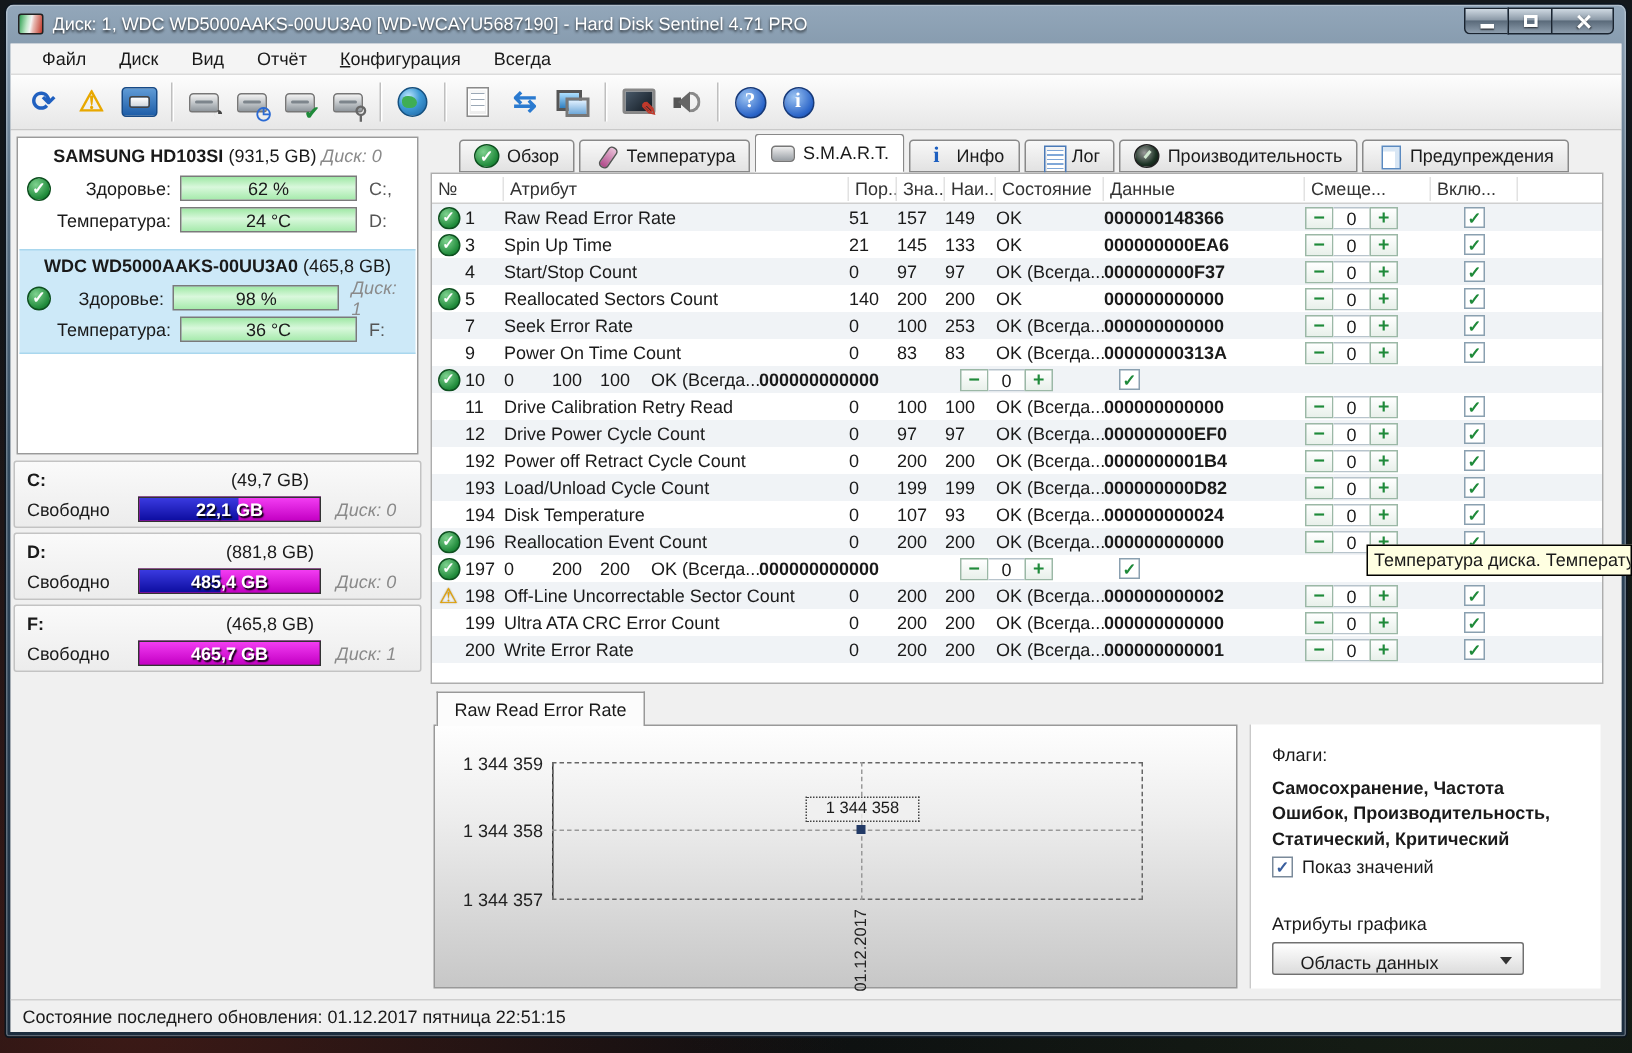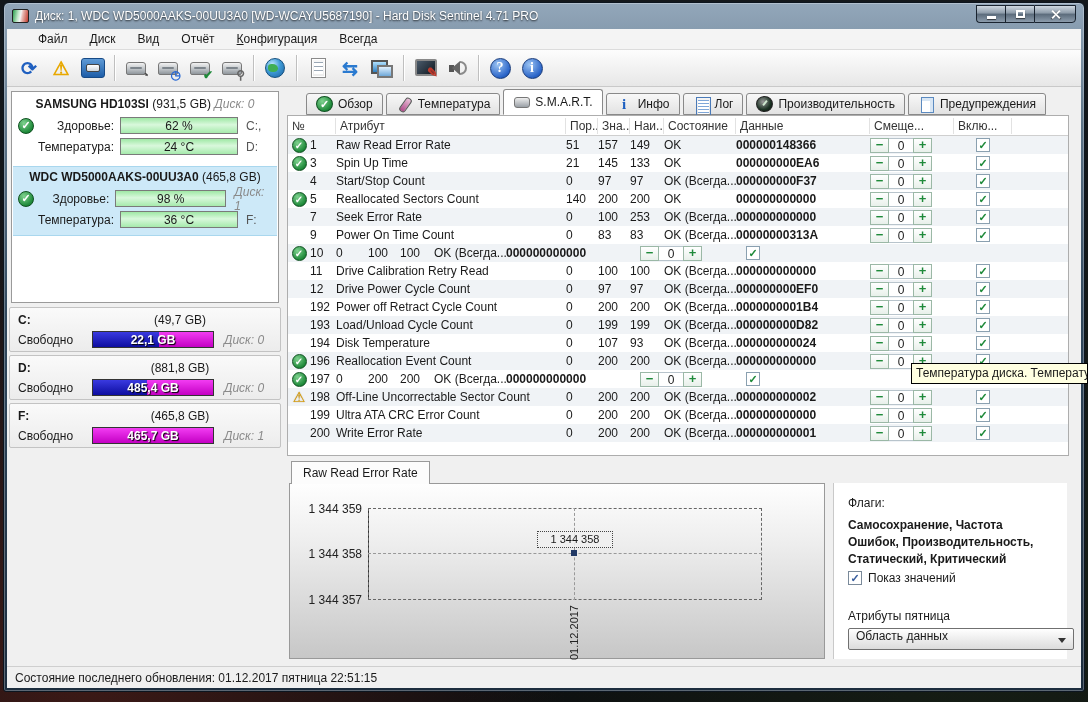--- a/index.html
+++ b/index.html
@@ -38,21 +38,21 @@
   .glyph-close { position:relative; width:11px; height:11px; }
   .glyph-close::before,.glyph-close::after { content:""; position:absolute; left:5px; top:0;
     width:2px; height:11px; background:#fff; box-shadow:0 1px 1px rgba(0,0,0,.5); }
   .glyph-close::before { transform:rotate(45deg); } .glyph-close::after { transform:rotate(-45deg); }
 
   .win-body { position:absolute; left:3px; right:3px; top:26px; bottom:3px;
     background:#f0f0f0; overflow:hidden; }
 
   
   .menubar { position:absolute; left:0; right:0; top:0; height:21px; background:#f4f4f4;
-    border-bottom:1px solid #dcdcdc; display:flex; align-items:center; padding-left:20px; }
+    border-bottom:1px solid #dcdcdc; display:flex; align-items:center; padding-left:10px; }
   .menu-item { padding:2px 11px; cursor:default; }
   .menu-item.cfg::first-letter { text-decoration:underline; }
 
   
   .toolbar { position:absolute; left:0; right:0; top:21px; height:37px;
     background:linear-gradient(180deg,#fdfdfd,#e7e7e7); border-bottom:1px solid #c9c9c9;
     display:flex; align-items:center; padding-left:6px; }
   .tb-sep { width:1px; height:26px; background:#bfbfbf; margin:0 5px;
     box-shadow:1px 0 0 #fff; }
   .tb-btn { width:30px; height:28px; display:flex; align-items:center; justify-content:center;
@@ -222,22 +222,22 @@
   
   .flags-panel { position:absolute; left:550px; top:396px; width:234px; height:176px;
     background:#fff; border-left:1px solid #c9c9c9; padding:13px 0 0 14px; }
   .fp-title { margin-bottom:7px; }
   .fp-flags { font-weight:bold; font-size:12px; line-height:1.4; width:206px; }
   .fp-check { display:flex; margin-top:4px; }
   .cbx-blue { width:14px; height:14px; background:#fff; border:1px solid #7a8a9a; margin-right:6px;
     display:flex; align-items:center; justify-content:center; }
   .cbx-blue::after { content:"✓"; color:#3a5f9e; font-size:11px; font-weight:bold; }
   .fp-attr-label { margin-top:24px; }
-  .fp-select { margin-top:5px; width:226px; height:22px; border:1px solid #707070; border-radius:2px;
-    background:linear-gradient(180deg,#fff,#dcdcdc); display:flex; align-items:flex-start; padding-left:7px;
+  .fp-select { margin-top:5px; width:168px; height:22px; border:1px solid #707070; border-radius:2px;
+    background:linear-gradient(180deg,#fff,#dcdcdc); display:flex; align-items:flex-end; padding-left:18px;
     position:relative; }
   .fp-select .arrow { position:absolute; right:7px; top:9px; width:0; height:0;
     border-left:4px solid transparent; border-right:4px solid transparent; border-top:5px solid #333; }
 
   
   .statusbar { position:absolute; left:0; right:0; bottom:0; height:22px; background:#f0f0f0;
     border-top:1px solid #cfcfcf; display:flex; align-items:center; padding-left:8px; }
 
   
   .tooltip { position:absolute; left:911px; top:363px; width:177px; height:21px; z-index:50;
@@ -854,21 +854,21 @@
           <span class="date-label"><span>01.12.2017</span></span>
         </div>
 
         <div class="flags-panel">
           <div class="fp-title">Флаги:</div>
           <div class="fp-flags">Самосохранение, Частота Ошибок, Производительность, Статический, Критический</div>
           <div class="fp-check">
             <span class="cbx-blue"></span>
             <span>Показ значений</span>
           </div>
-          <div class="fp-attr-label">Атрибуты пятница</div>
+          <div class="fp-attr-label">Атрибуты графика</div>
           <div class="fp-select">
             <span>Область данных</span>
             <span class="arrow"></span>
           </div>
         </div>
       </div>
 
       <div class="statusbar">
         <span>Состояние последнего обновления: 01.12.2017 пятница 22:51:15</span>
       </div>

